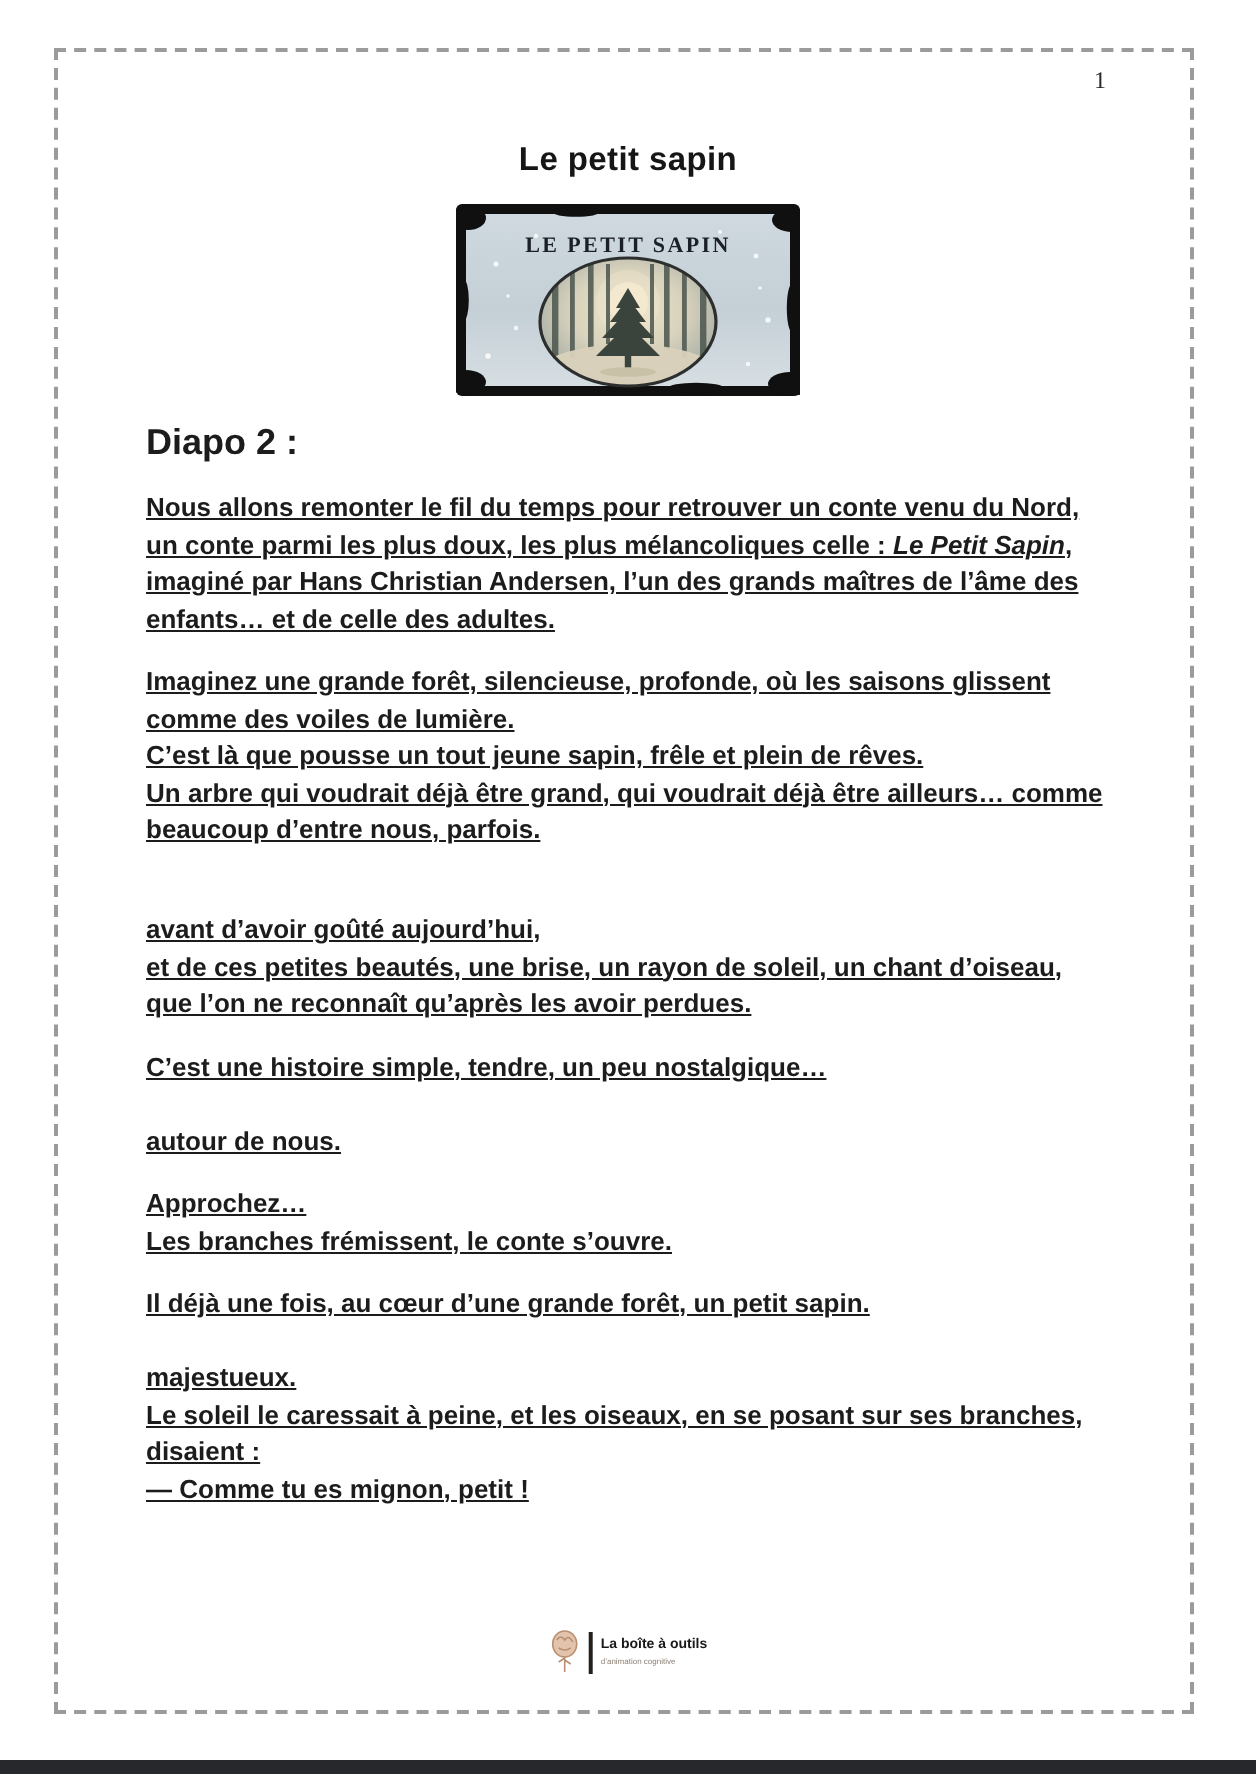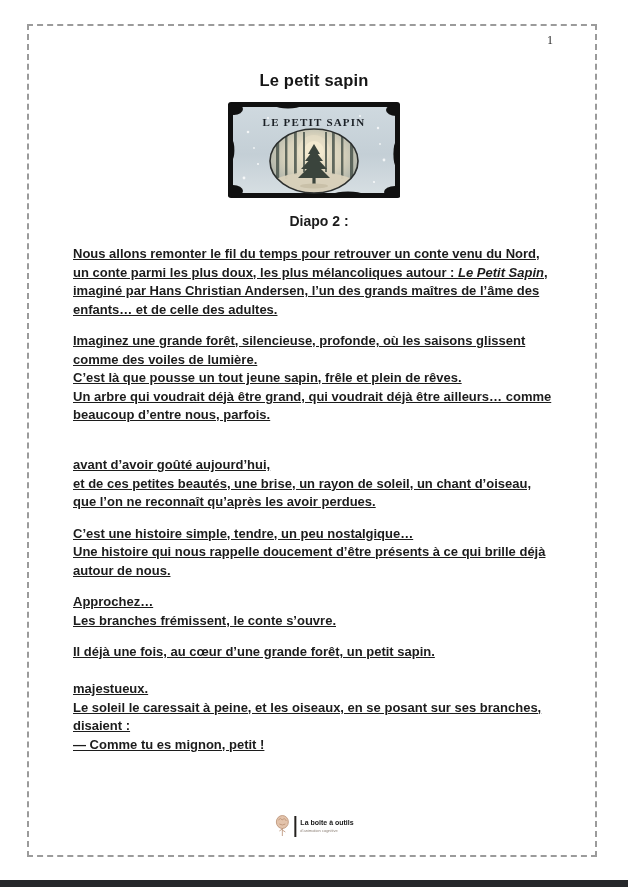--- a/index.html
+++ b/index.html
@@ -20,21 +20,21 @@
     font-size:16.5px;font-weight:bold;color:#161616;letter-spacing:.2px;
   }
   .poster{
     position:absolute;left:50%;top:102px;transform:translateX(-50%);
     width:172px;height:96px;
   }
   .content{
     position:absolute;left:73px;top:211px;width:492px;
     font-size:13px;font-weight:bold;line-height:18.5px;color:#1c1c1c;
   }
-  .content .heading{font-size:14px;line-height:20px;margin:0 0 14px 0;text-align:center;}
+  .content .heading{font-size:18px;line-height:20px;margin:0 0 14px 0;}
   .content .para{margin:0 0 13px 0;text-decoration:underline;}
   .content em{font-style:italic;}
   .footer-logo{
     position:absolute;left:50%;top:812px;transform:translateX(-50%);
     display:flex;align-items:center;gap:4px;height:28px;
   }
   .logo-divider{width:2px;height:21px;background:#23201d;}
   .logo-text{display:flex;flex-direction:column;justify-content:center;line-height:1.25;}
   .logo-name{font-size:7px;font-weight:bold;color:#181818;white-space:nowrap;}
   .logo-tagline{font-size:4px;color:#8d8176;white-space:nowrap;}
@@ -125,24 +125,24 @@
         <rect x="84.4" y="76" width="3.2" height="6"></rect>
       </g>
       <ellipse cx="86" cy="84" rx="14" ry="2.4" fill="#c9c0a8"></ellipse>
     </g>
     <ellipse cx="86" cy="59" rx="44" ry="32" fill="none" stroke="#2c2f2e" stroke-width="1.6"></ellipse>
   </svg>
 </div>
 
 <div class="content">
     <div class="heading">Diapo 2 :</div>
-    <div class="para"><span>Nous allons remonter le fil du temps pour retrouver un conte venu du Nord,</span><br><span>un conte parmi les plus doux, les plus mélancoliques autour : </span><em>Le Petit Sapin</em><span>,</span><br><span>imaginé par Hans Christian Andersen, l’un des grands maîtres de l’âme des</span><br><span>enfants… et de celle des adultes.</span></div>
+    <div class="para"><span>Nous allons remonter le fil du temps pour retrouver un conte venu du Nord,</span><br><span>un conte parmi les plus doux, les plus mélancoliques celle : </span><em>Le Petit Sapin</em><span>,</span><br><span>imaginé par Hans Christian Andersen, l’un des grands maîtres de l’âme des</span><br><span>enfants… et de celle des adultes.</span></div>
     <div class="para"><span>Imaginez une grande forêt, silencieuse, profonde, où les saisons glissent</span><br><span>comme des voiles de lumière.</span><br><span>C’est là que pousse un tout jeune sapin, frêle et plein de rêves.</span><br><span>Un arbre qui voudrait déjà être grand, qui voudrait déjà être ailleurs… comme</span><br><span>beaucoup d’entre nous, parfois.</span></div>
     <div class="para"><br><span>avant d’avoir goûté aujourd’hui,</span><br><span>et de ces petites beautés, une brise, un rayon de soleil, un chant d’oiseau,</span><br><span>que l’on ne reconnaît qu’après les avoir perdues.</span></div>
-    <div class="para"><span>C’est une histoire simple, tendre, un peu nostalgique…</span><br><span>Une histoire qui nous rappelle doucement d’être présents à ce qui brille déjà</span><br><span>autour de nous.</span></div>
+    <div class="para"><span>C’est une histoire simple, tendre, un peu nostalgique…</span><br><br><span>autour de nous.</span></div>
     <div class="para"><span>Approchez…</span><br><span>Les branches frémissent, le conte s’ouvre.</span></div>
     <div class="para"><span>Il déjà une fois, au cœur d’une grande forêt, un petit sapin.</span><br><br><span>majestueux.</span><br><span>Le soleil le caressait à peine, et les oiseaux, en se posant sur ses branches,</span><br><span>disaient :</span><br><span>— Comme tu es mignon, petit !</span></div>
   </div>
 
 <div class="footer-logo">
   <svg width="16" height="24" viewBox="0 0 16 24">
     <g fill="#e3c3ab" stroke="#b98f72" stroke-width="0.8">
       <ellipse cx="8" cy="8" rx="6" ry="6.5"></ellipse>
       <path d="M8 14 L8 22 M5 17 L8 15 M11 18 L8 16" fill="none"></path>
     </g>

